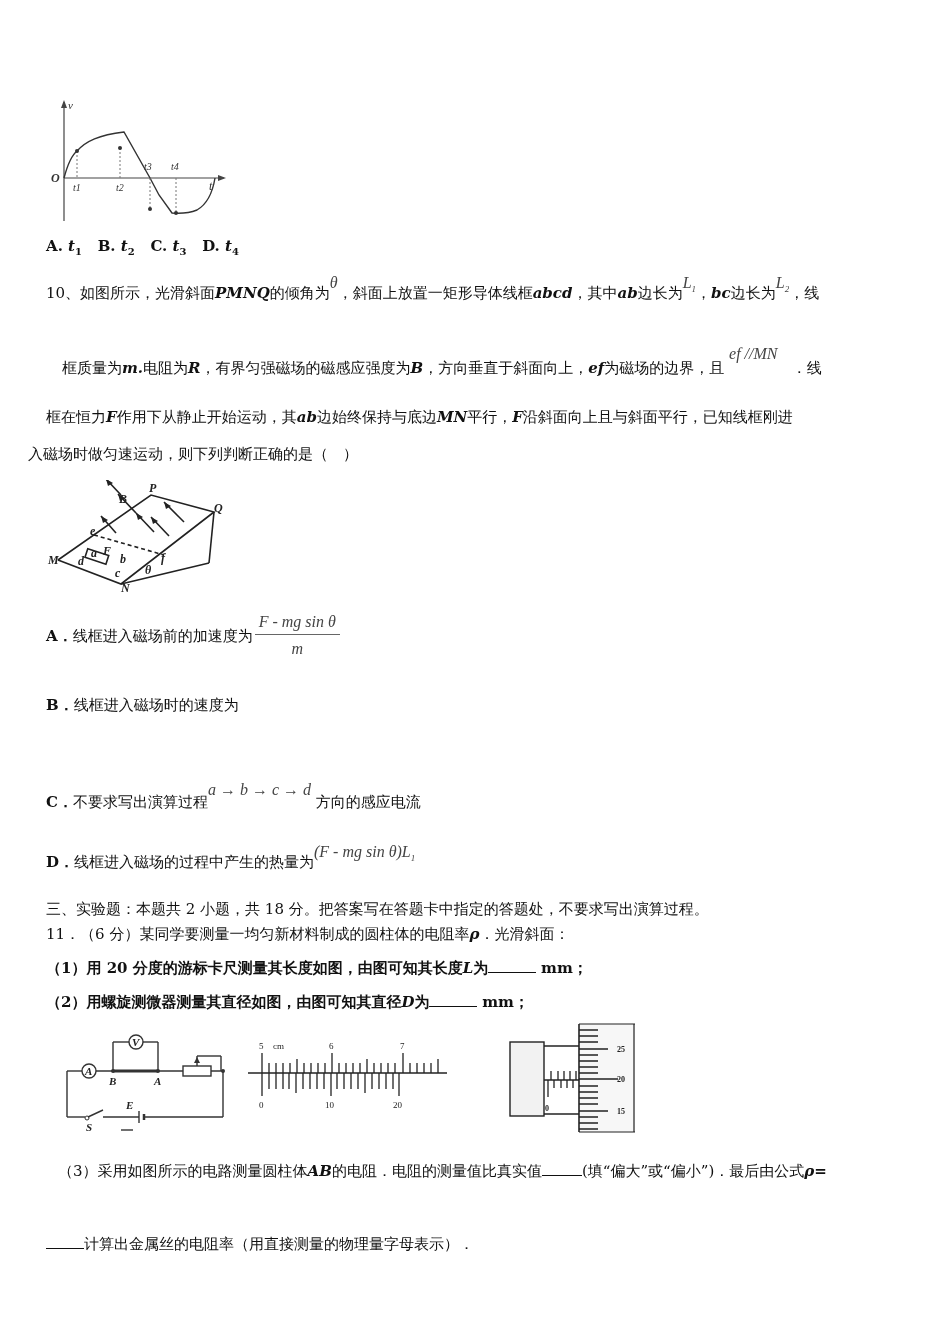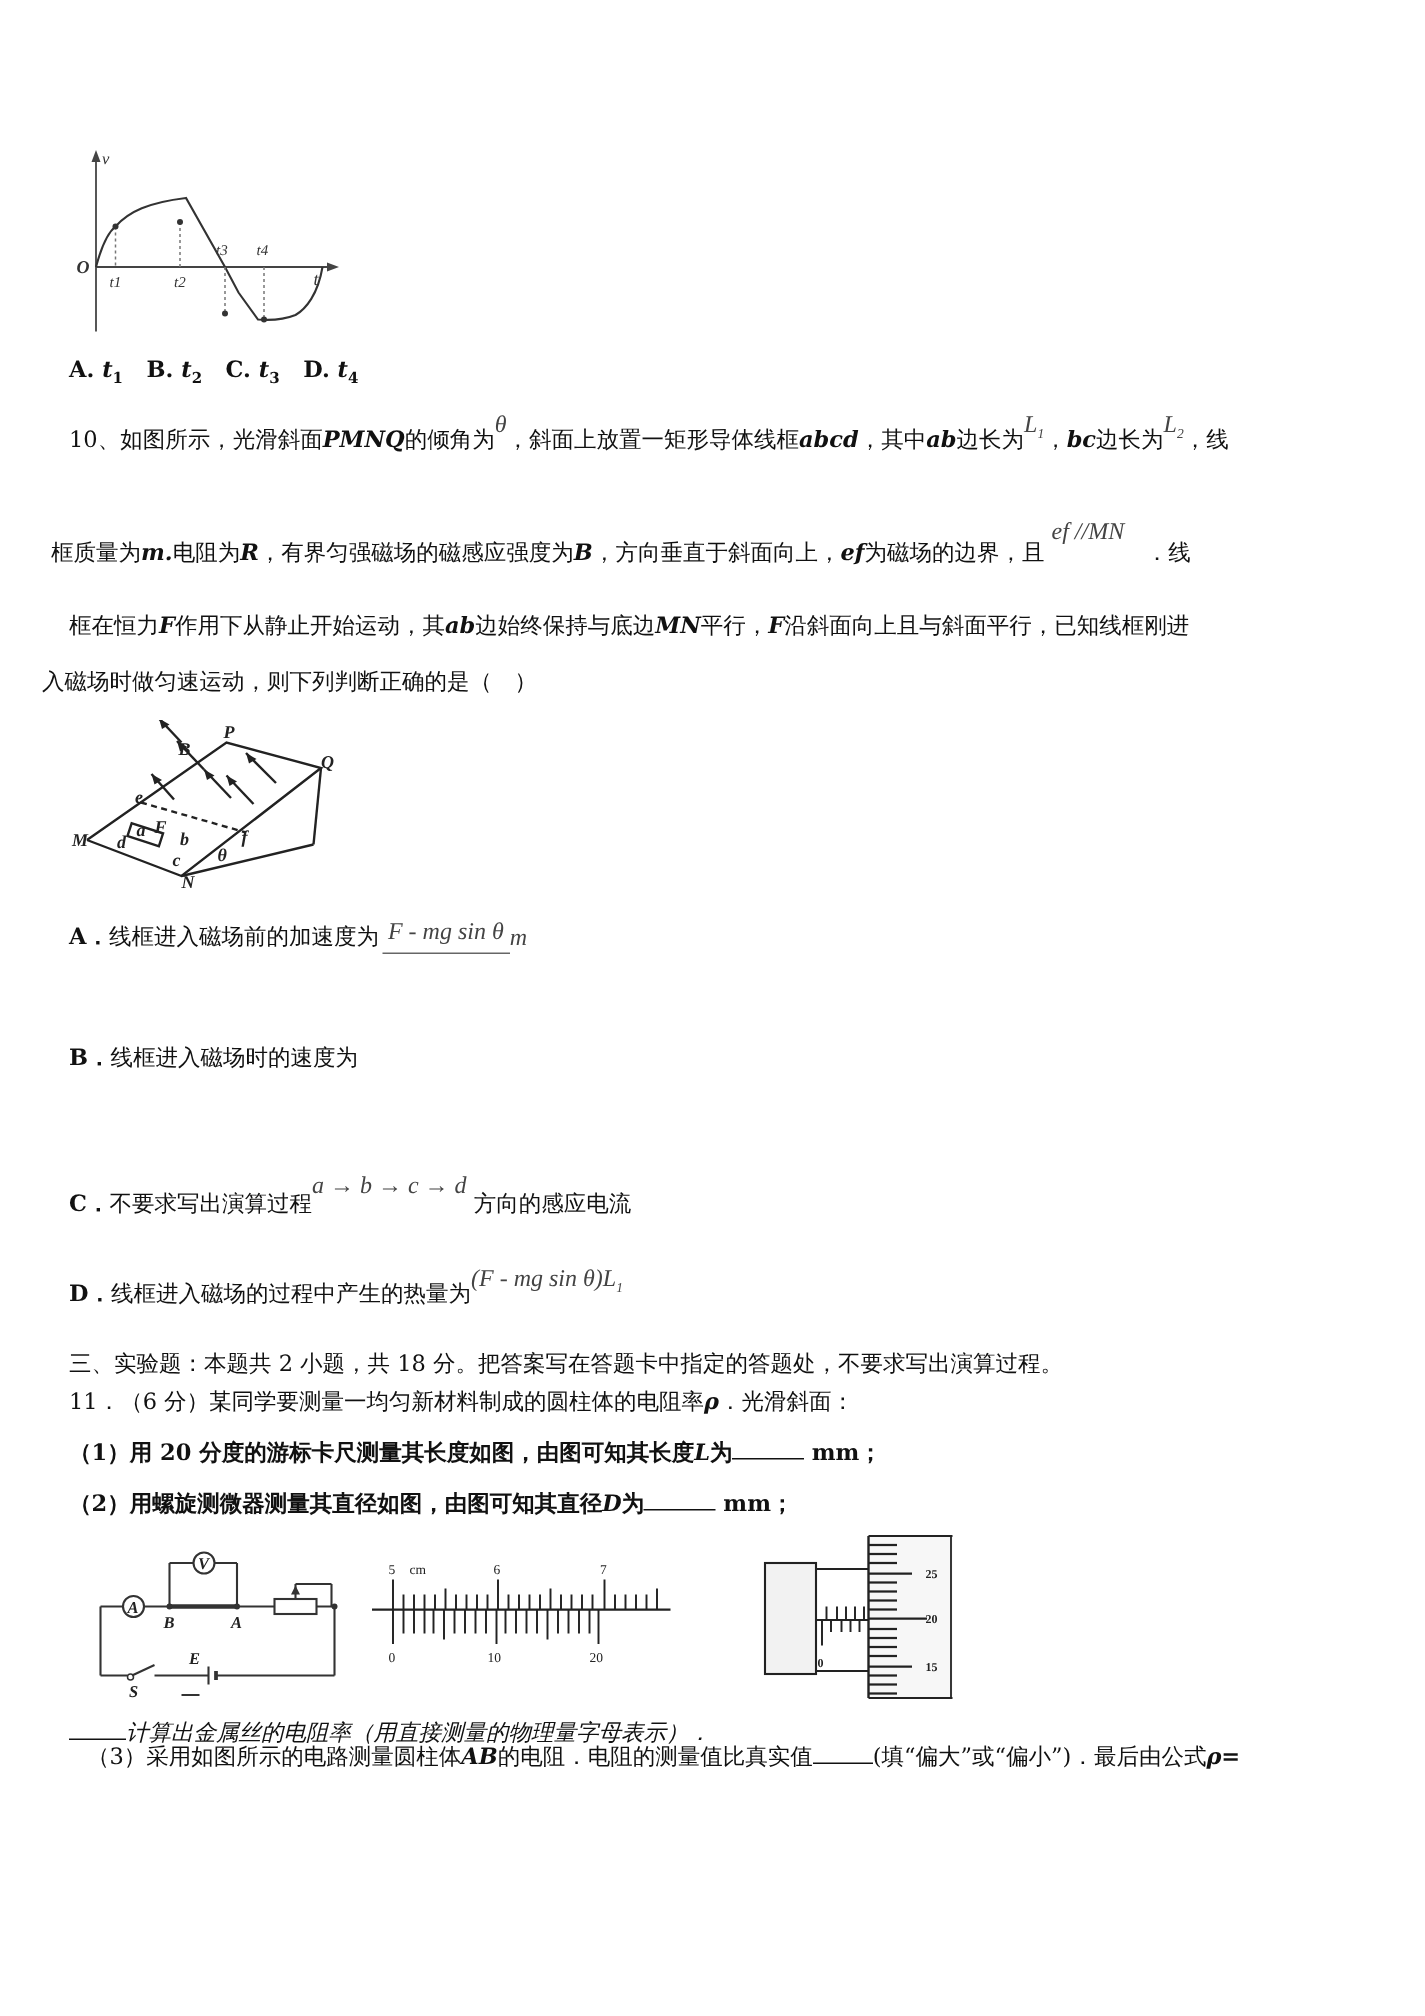--- a/index.html
+++ b/index.html
@@ -4,21 +4,21 @@
 <style>
   html, body { margin:0; padding:0; background:#ffffff; }
   body { width:950px; height:1344px; position:relative; overflow:hidden;
          font-family:"DejaVu Serif","Liberation Serif",serif; color:#111; }
   .abs { position:absolute; }
   .txt { font-size:15px; line-height:20px; white-space:nowrap; }
   .b { font-weight:bold; }
   .i { font-style:italic; }
   .math { font-family:"Liberation Serif","DejaVu Serif",serif; color:#444; font-size:16px; }
   .mathi { font-style:italic; }
-  .frac { display:inline-flex; flex-direction:row; }
+  .frac { display:inline-flex; flex-direction:column; align-items:center; }
   .frac .num { padding:0 4px 2px 4px; border-bottom:1px solid #666; }
   .frac .den { padding-top:4px; }
   .blank { display:inline-block; border-bottom:1.5px solid #111; height:14px; vertical-align:baseline; }
   svg text { font-family:"Liberation Serif","DejaVu Serif",serif; }
 </style>
 </head>
 <body>
 
 <div class="abs" style="left:44px;top:98px;width:190px;height:128px;">
   <svg width="190" height="128" viewBox="0 0 190 128">
@@ -49,21 +49,21 @@
   <span><span>A.</span> <span class="i">t</span><sub style="font-size:10px">1</sub></span>&nbsp;&nbsp;
   <span><span>B.</span> <span class="i">t</span><sub style="font-size:10px">2</sub></span>&nbsp;&nbsp;
   <span><span>C.</span> <span class="i">t</span><sub style="font-size:10px">3</sub></span>&nbsp;&nbsp;
   <span><span>D.</span> <span class="i">t</span><sub style="font-size:10px">4</sub></span>
 </div>
 
 <div class="abs txt" style="left:46px;top:283px;">
   <span>10、如图所示，光滑斜面</span><span class="b i">PMNQ</span><span>的倾角为</span><span class="math mathi" style="position:relative;top:-10px">θ</span><span>，斜面上放置一矩形导体线框</span><span class="b i">abcd</span><span>，其中</span><span class="b i">ab</span><span>边长为</span><span class="math mathi" style="position:relative;top:-10px"><span>L</span><sub style="font-size:9px">1</sub></span><span>，</span><span class="b i">bc</span><span>边长为</span><span class="math mathi" style="position:relative;top:-10px"><span>L</span><sub style="font-size:9px">2</sub></span><span>，线</span>
 </div>
 
-<div class="abs txt" style="left:34px;top:358px;">
+<div class="abs txt" style="left:62px;top:358px;">
   <span>框质量为</span><span class="b i">m.</span><span>电阻为</span><span class="b i">R</span><span>，有界匀强磁场的磁感应强度为</span><span class="b i">B</span><span>，方向垂直于斜面向上，</span><span class="b i">ef</span><span>为磁场的边界，且</span>&nbsp;<span class="math mathi" style="position:relative;top:-14px">ef //MN</span>&nbsp;&nbsp;&nbsp;<span>．线</span>
 </div>
 
 <div class="abs txt" style="left:46px;top:407px;">
   <span>框在恒力</span><span class="b i">F</span><span>作用下从静止开始运动，其</span><span class="b i">ab</span><span>边始终保持与底边</span><span class="b i">MN</span><span>平行，</span><span class="b i">F</span><span>沿斜面向上且与斜面平行，已知线框刚进</span>
 </div>
 
 <div class="abs txt" style="left:28px;top:444px;">入磁场时做匀速运动，则下列判断正确的是（　）</div>
 
 <div class="abs" style="left:46px;top:480px;width:190px;height:115px;">
@@ -299,15 +299,15 @@
       <text x="109" y="92">15</text>
       <text x="37" y="89">0</text>
     </g>
   </svg>
 </div>
 
 <div class="abs txt" style="left:58px;top:1161px;">
   <span>（3）采用如图所示的电路测量圆柱体</span><span class="b i">AB</span><span>的电阻．电阻的测量值比真实值</span><span class="blank" style="width:40px;"></span><span>(填“偏大”或“偏小”)．最后由公式</span><span class="b i">ρ=</span>
 </div>
 
-<div class="abs txt" style="left:46px;top:1145px;font-style:italic;">
+<div class="abs txt" style="left:46px;top:1234px;">
   <span class="blank" style="width:38px;"></span><span>计算出金属丝的电阻率（用直接测量的物理量字母表示）．</span>
 </div>
 
 </body></html>

